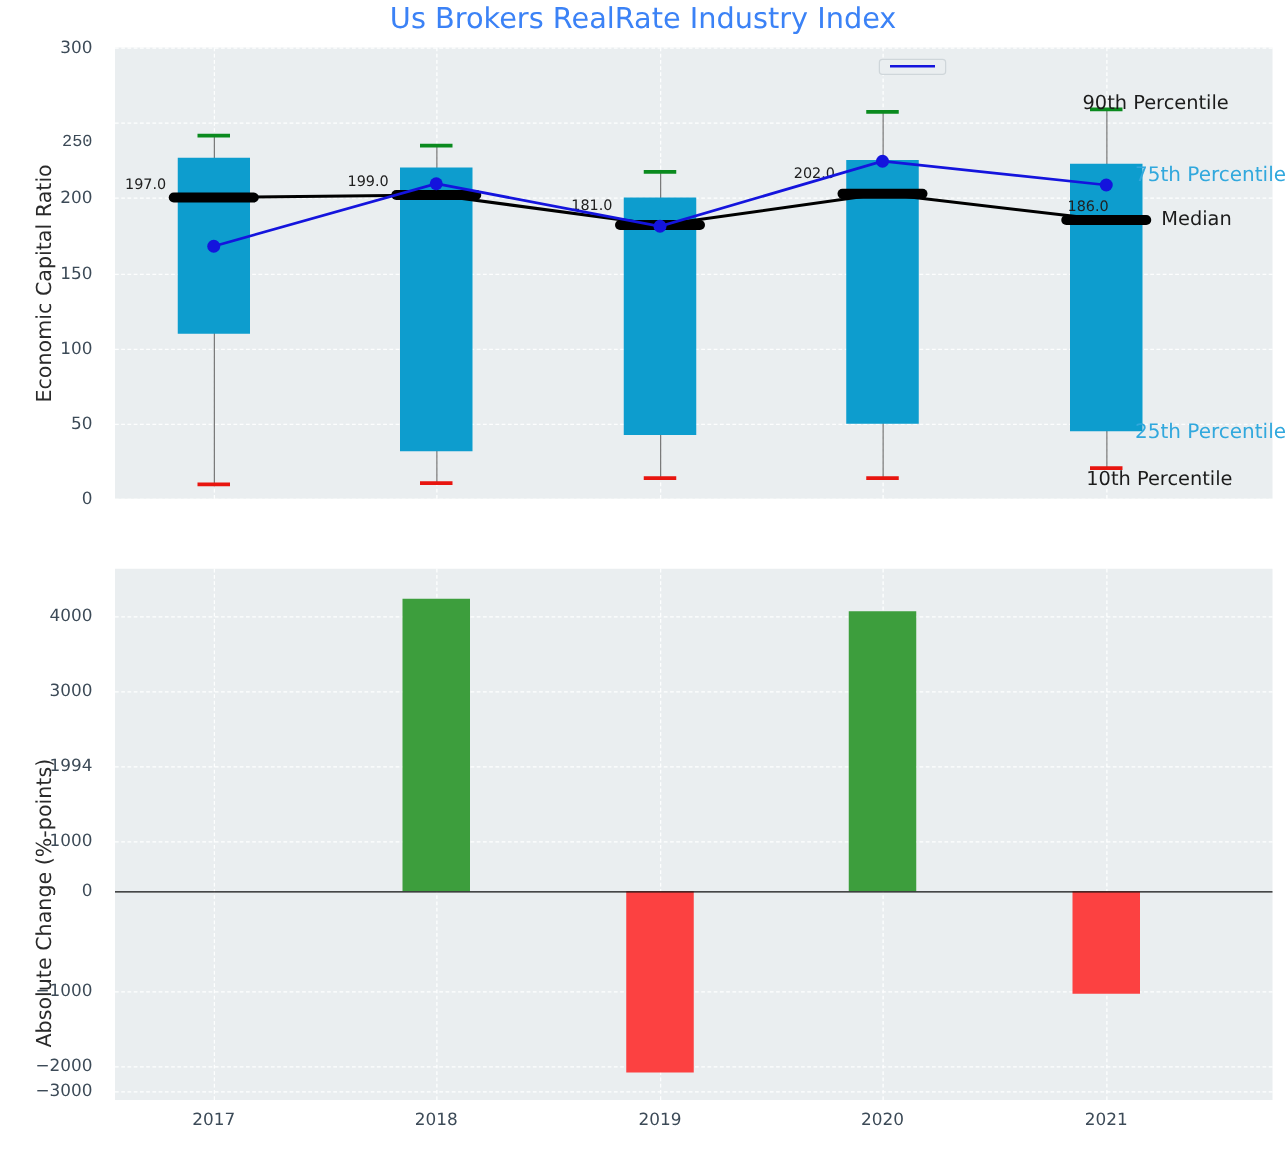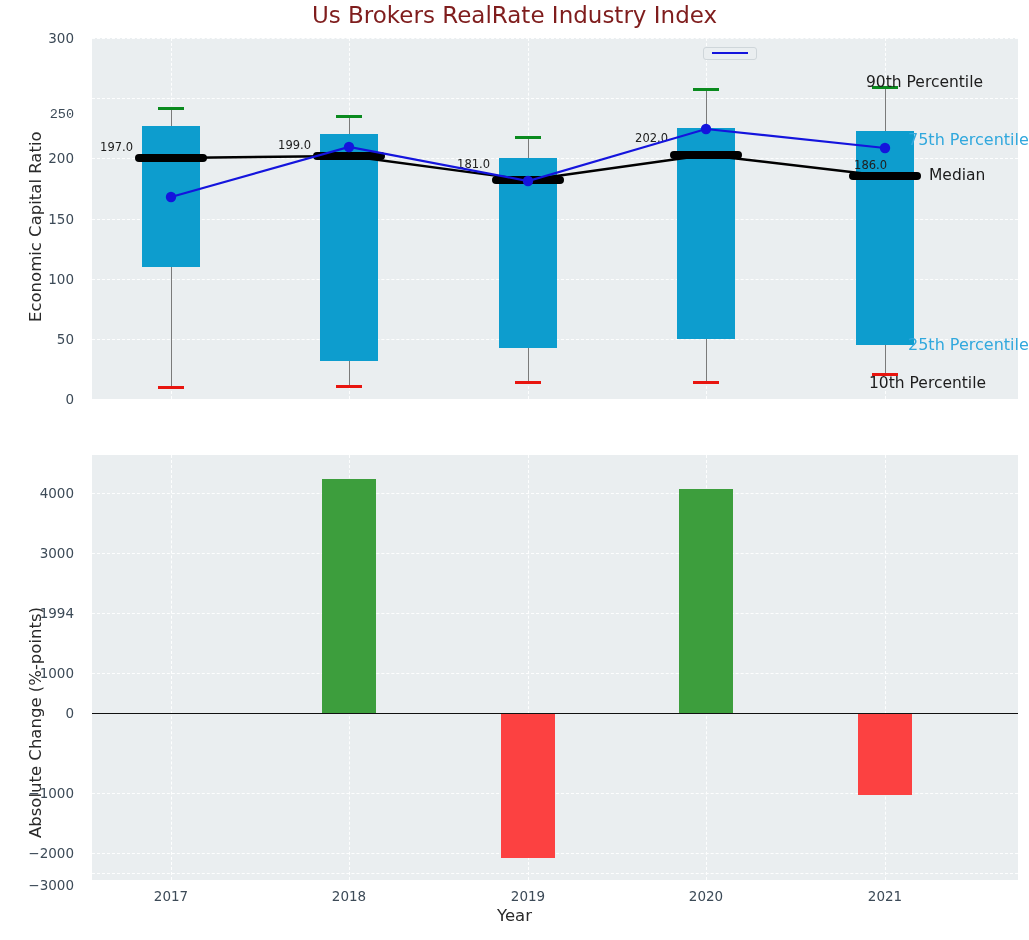--- a/index.html
+++ b/index.html
@@ -1,21 +1,21 @@
 <!DOCTYPE html>
 <html><head>
 <meta charset="utf-8">
 <style>
   html,body{margin:0;padding:0;background:#ffffff;}
   body{width:1029px;height:940px;font-family:"DejaVu Sans",sans-serif;}
   #fig{position:relative;width:1029px;height:940px;background:#ffffff;overflow:hidden;}
 
   .title{
     position:absolute;left:0;top:2px;width:1029px;text-align:center;
-    font-size:23px;color:#7f1d1d;font-family:"DejaVu Sans",sans-serif;
+    font-size:23px;color:#3b82f6;font-family:"DejaVu Sans",sans-serif;
   }
 
   
   .panel{position:absolute;background:#eaeef0;}
   #panel-top{left:92px;top:38px;width:926px;height:361px;}
   #panel-bot{left:92px;top:455px;width:926px;height:425px;}
 
   .gridh{position:absolute;left:0;width:100%;height:0;
          border-top:1.3px dashed #ffffff;opacity:.95;}
   .gridv{position:absolute;top:0;height:100%;width:0;
@@ -201,33 +201,32 @@
   <div class="ytick-wrap" style="left:0px;top:713px;">
       <span class="ytick" style="top:0px;right:8px;position:absolute;">0</span>
     </div>
   <div class="ytick-wrap" style="left:0px;top:793px;">
       <span class="ytick" style="top:0px;right:8px;position:absolute;">−1000</span>
     </div>
   <div class="ytick-wrap" style="left:0px;top:853px;">
       <span class="ytick" style="top:0px;right:8px;position:absolute;">−2000</span>
     </div>
   <div class="ytick-wrap" style="left:0px;top:873px;">
-      <span class="ytick" style="top:12px;right:8px;position:absolute;">−3000</span>
+      <span class="ytick" style="top:0px;right:8px;position:absolute;">−3000</span>
     </div>
 
   <div class="ylabel" style="left:26px;top:838px;">Absolute Change (%-points)</div>
 
   <div class="cbar" style="left:322px;top:479px;width:54px;height:234px;background:#3d9e3d;"></div>
   <div class="cbar" style="left:501px;top:713px;width:54px;height:145px;background:#fc4141;"></div>
   <div class="cbar" style="left:679px;top:489px;width:54px;height:224px;background:#3d9e3d;"></div>
   <div class="cbar" style="left:858px;top:713px;width:54px;height:82px;background:#fc4141;"></div>
 
   <div class="zeroline" style="top:713px;"></div>
 
   <div class="xtick" style="left:171px;">2017</div>
   <div class="xtick" style="left:349px;">2018</div>
   <div class="xtick" style="left:528px;">2019</div>
   <div class="xtick" style="left:706px;">2020</div>
   <div class="xtick" style="left:885px;">2021</div>
 
-  <div class="xlabel">Year</div>
 
 </div>
 
 </body></html>

